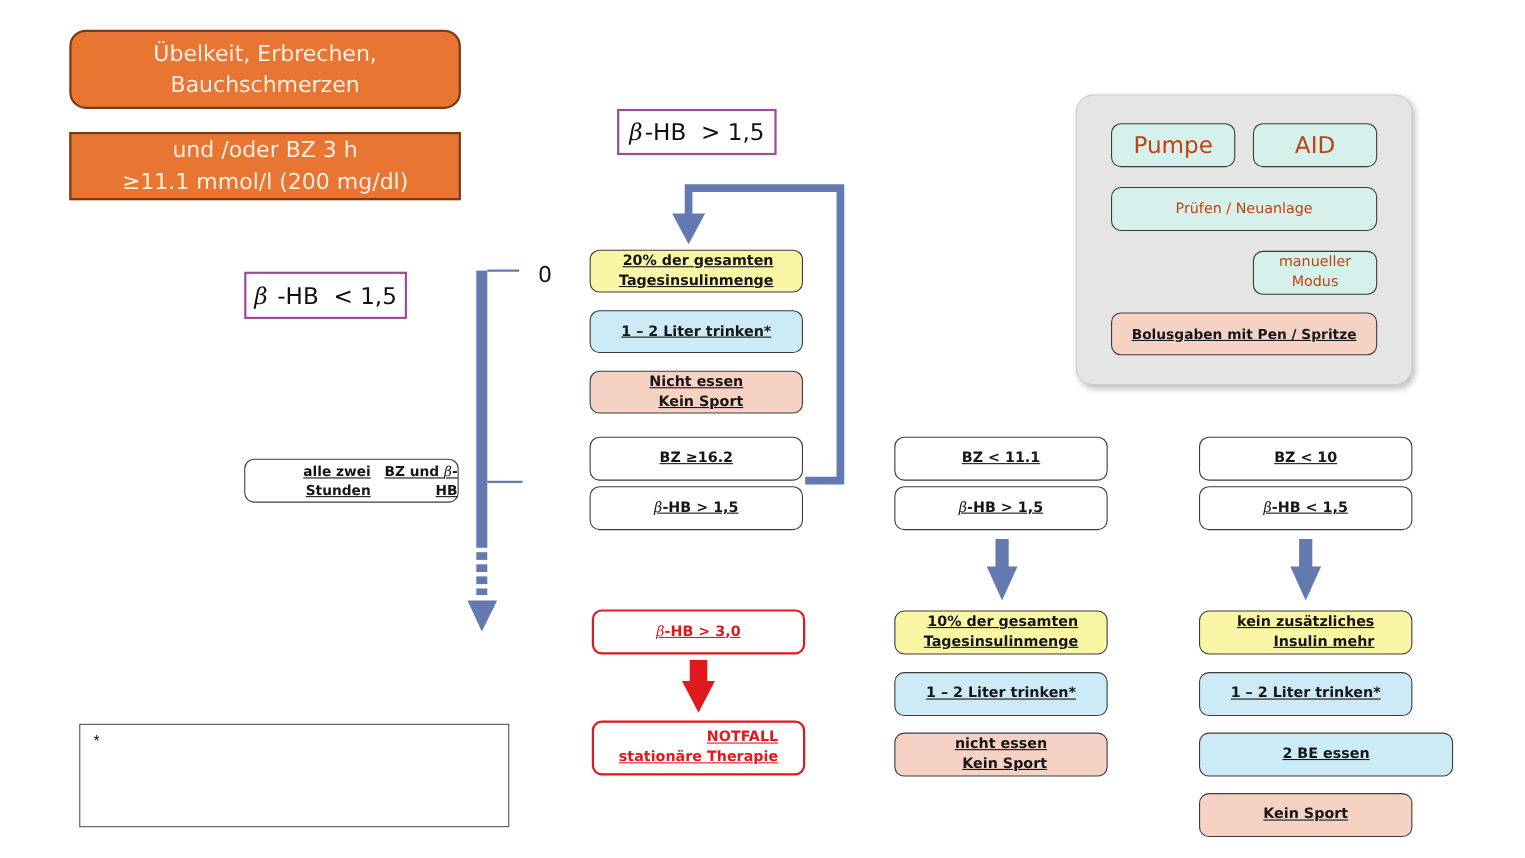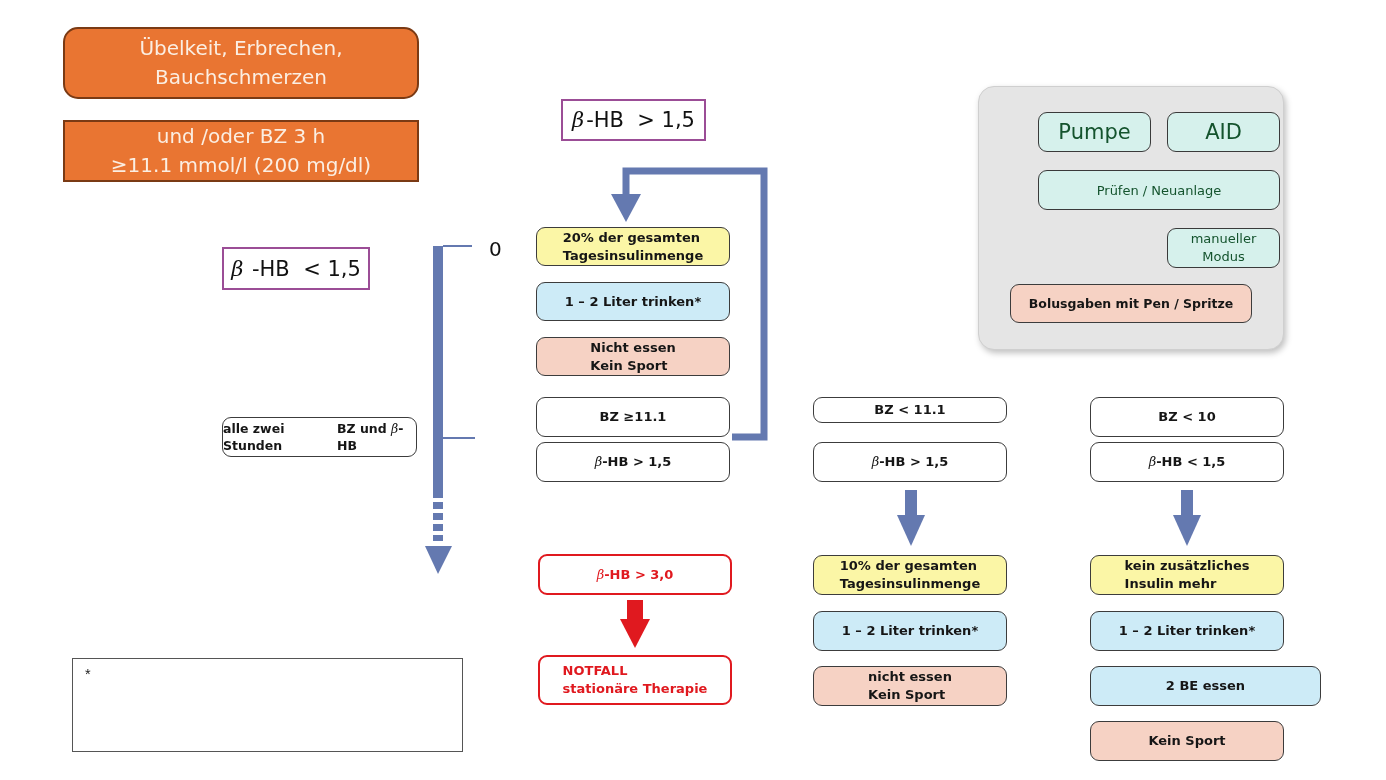--- a/index.html
+++ b/index.html
@@ -30,24 +30,25 @@
     }
     .purple-box .beta { font-family: "DejaVu Serif", serif; font-style: italic; margin-right: 2px; }
 
     .node {
       border: 1.3px solid #3c3c3c;
       border-radius: 9px;
       font-family: "DejaVu Sans", sans-serif;
       font-weight: bold;
       font-size: 13px;
       line-height: 18px;
-      text-align: left;
+      text-align: right;
       display: flex; align-items: center; justify-content: center;
       white-space: pre-line;
       color: #161616;
+      text-decoration: underline;
     }
     .node.white { background: #ffffff; }
     .node.yellow { background: #fbf6a6; }
     .node.blue { background: #cdebf7; }
     .node.pink { background: #f6d2c4; }
     .node.red {
       background: #fff;
       border: 2px solid #e0191f;
       color: #e0191f;
     }
@@ -60,22 +61,21 @@
       box-shadow: 2px 3px 6px rgba(0,0,0,0.25);
     }
     .mint {
       background: #d6f1ec;
       border: 1.3px solid #3a3a3a;
       border-radius: 9px;
       font-family: "DejaVu Sans", sans-serif;
       display: flex; align-items: center; justify-content: center;
       text-align: center;
       white-space: pre-line;
-      color: #14532d;
-      margin-left: 28px;
+      color: #c2410c;
     }
 
     .tick-label {
       font-family: "DejaVu Sans", sans-serif;
       font-size: 20px;
       color: #111;
     }
 
     .footnote {
       border: 1px solid #555;
@@ -137,31 +137,31 @@
 <div class="abs node white" style="left:222px;top:417px;width:195px;height:40px;font-size:12.5px;line-height:17px;flex-direction:row;">
   <span>alle zwei Stunden</span>
   <span><span style="white-space:pre;">BZ und </span><span class="beta-i">β</span><span>-HB</span></span>
 </div>
 
 <div class="abs node yellow" style="left:536px;top:227px;width:194px;height:39px;">20% der gesamten
 Tagesinsulinmenge</div>
 <div class="abs node blue" style="left:536px;top:282px;width:194px;height:39px;">1 – 2 Liter trinken*</div>
 <div class="abs node pink" style="left:536px;top:337px;width:194px;height:39px;">Nicht essen
 Kein Sport</div>
-<div class="abs node white" style="left:536px;top:397px;width:194px;height:40px;">BZ ≥11.1</div>
+<div class="abs node white" style="left:536px;top:397px;width:194px;height:40px;">BZ ≥16.2</div>
 <div class="abs node white" style="left:536px;top:442px;width:194px;height:40px;">
   <span class="beta-i">β</span><span>-HB &gt; 1,5</span>
 </div>
 <div class="abs node red" style="left:538px;top:554px;width:194px;height:41px;">
   <span class="beta-i" style="color:#e0191f;">β</span><span>-HB &gt; 3,0</span>
 </div>
 <div class="abs node red" style="left:538px;top:655px;width:194px;height:50px;">NOTFALL
 stationäre Therapie</div>
 
-<div class="abs node white" style="left:813px;top:397px;width:194px;height:26px;">BZ &lt; 11.1</div>
+<div class="abs node white" style="left:813px;top:397px;width:194px;height:40px;">BZ &lt; 11.1</div>
 <div class="abs node white" style="left:813px;top:442px;width:194px;height:40px;">
   <span class="beta-i">β</span><span>-HB &gt; 1,5</span>
 </div>
 <div class="abs node yellow" style="left:813px;top:555px;width:194px;height:40px;">10% der gesamten
 Tagesinsulinmenge</div>
 <div class="abs node blue" style="left:813px;top:611px;width:194px;height:40px;">1 – 2 Liter trinken*</div>
 <div class="abs node pink" style="left:813px;top:666px;width:194px;height:40px;">nicht essen
 Kein Sport</div>
 
 <div class="abs node white" style="left:1090px;top:397px;width:194px;height:40px;">BZ &lt; 10</div>

